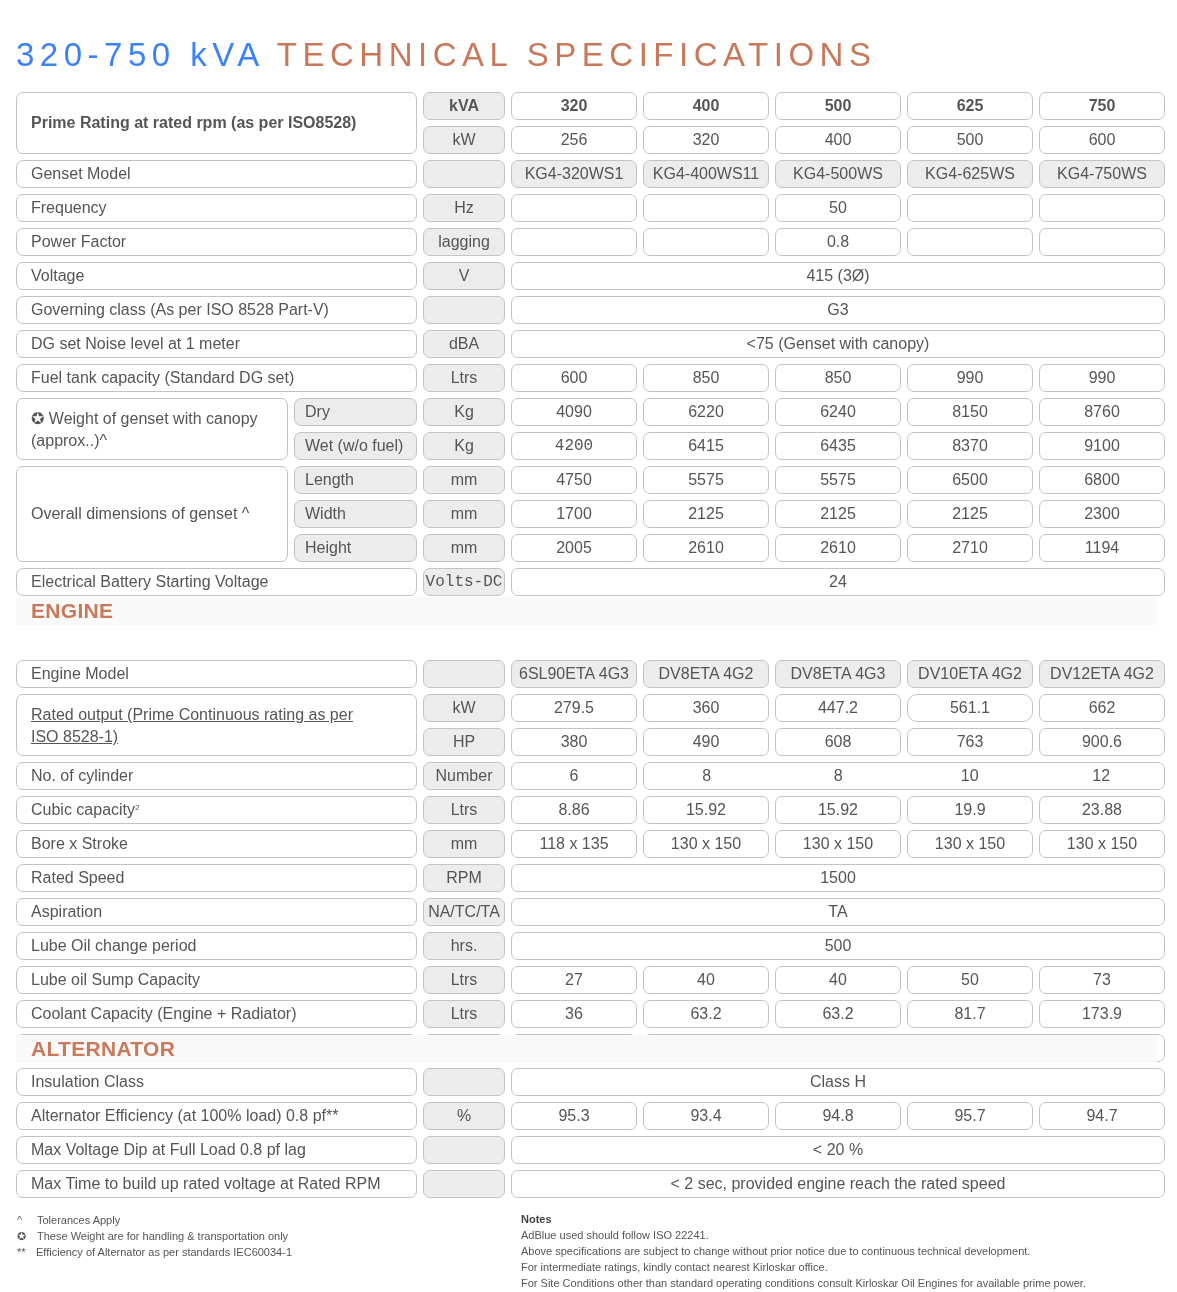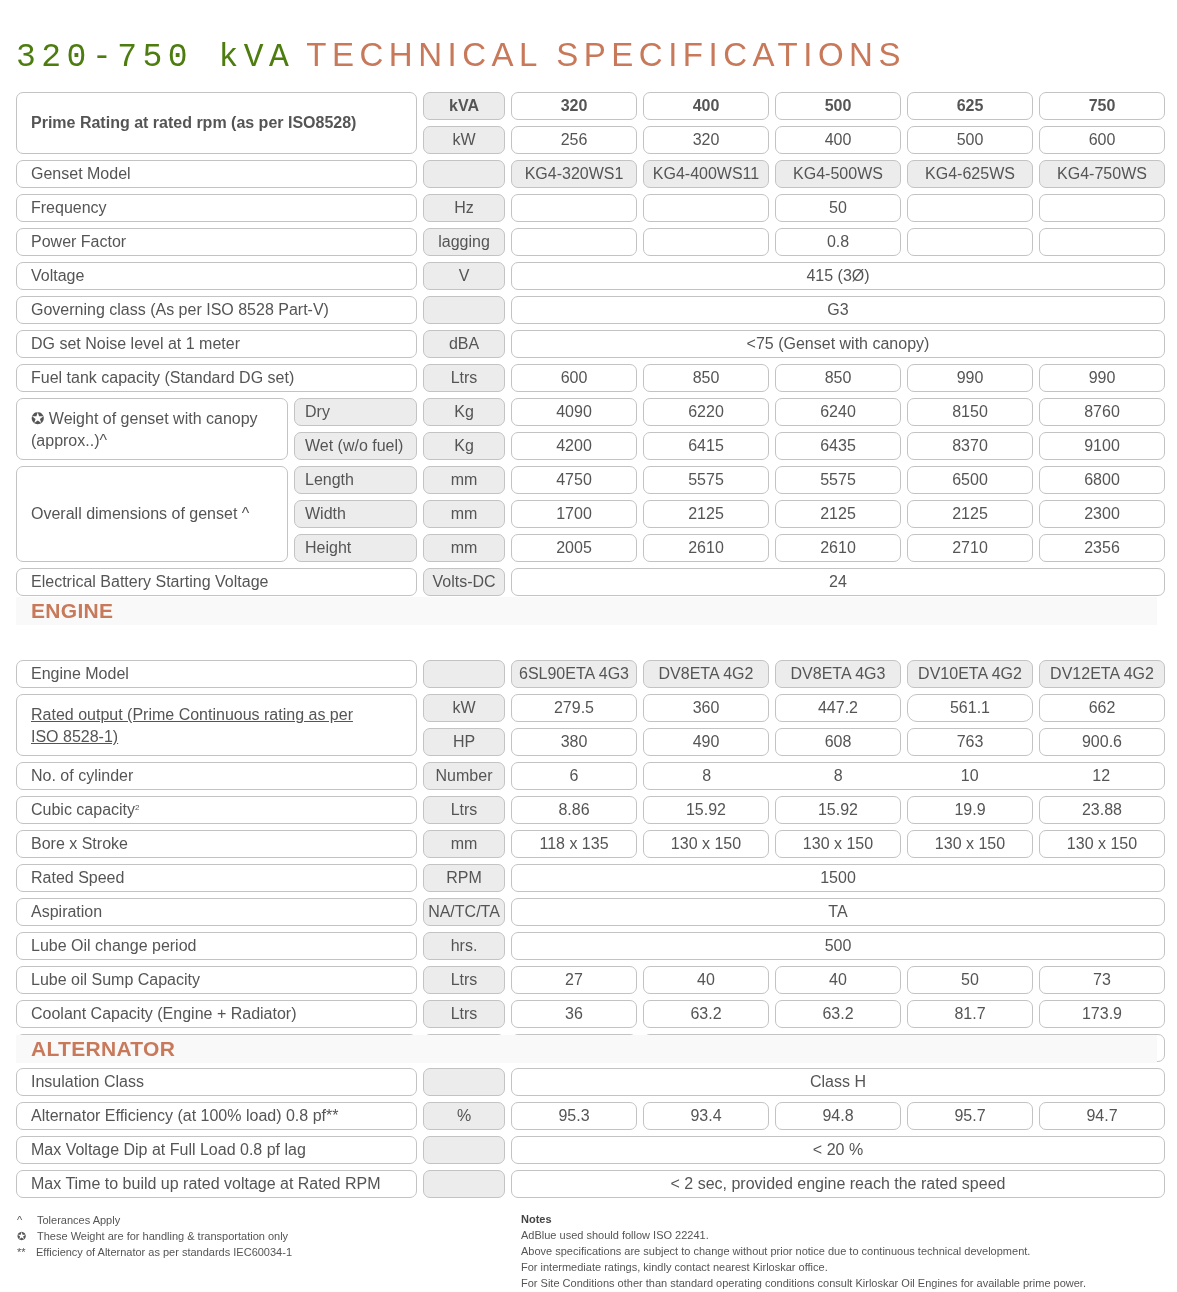--- a/index.html
+++ b/index.html
@@ -1,20 +1,20 @@
 <!DOCTYPE html>
 <html><head>
 <meta charset="utf-8">
 <style>
   * { box-sizing: border-box; margin: 0; padding: 0; }
   html, body { width: 1177px; height: 1292px; background: #ffffff; overflow: hidden; }
   body { font-family: "Liberation Sans", "DejaVu Sans", sans-serif; color: #555; position: relative; }
 
   .title { position: absolute; left: 16px; top: 36px; font-size: 33px; letter-spacing: 5.5px; white-space: nowrap; }
-  .title .t1 { color: #4d7c0f; font-family: Liberation Mono, monospace; }
+  .title .t1 { color: #3b82f6; }
   .title .t2 { color: #c8795a; margin-left: 12px; }
 
   .grid { position: absolute; left: 16px; width: 1141px; display: grid;
     grid-template-columns: 272px 123px 82px 126px 126px 126px 126px 126px;
     column-gap: 6px; row-gap: 6px; }
   .grid > div { border: 1px solid #c3c3c3; border-radius: 7px; display: flex; align-items: center;
     font-size: 16px; color: #555; background: #fff; height: 100%; }
   .lbl { padding-left: 14px; color: #4d4d4d; }
   .sub { background: #ececec !important; padding-left: 10px; }
   .unit { background: #ececec !important; justify-content: center; }
@@ -104,21 +104,21 @@
   </div>
   <div class="sub" style="grid-column:2; grid-row:10;">Dry</div>
   <div class="unit" style="grid-column:3; grid-row:10;">Kg</div>
   <div class="val" style="grid-column:4; grid-row:10;">4090</div>
   <div class="val" style="grid-column:5; grid-row:10;">6220</div>
   <div class="val" style="grid-column:6; grid-row:10;">6240</div>
   <div class="val" style="grid-column:7; grid-row:10;">8150</div>
   <div class="val" style="grid-column:8; grid-row:10;">8760</div>
   <div class="sub" style="grid-column:2; grid-row:11;">Wet (w/o fuel)</div>
   <div class="unit" style="grid-column:3; grid-row:11;">Kg</div>
-  <div class="val" style="grid-column:4; grid-row:11;">4200</div>
+  <div class="val" style="grid-column:4; grid-row:11;font-family:Liberation Mono, monospace;">4200</div>
   <div class="val" style="grid-column:5; grid-row:11;">6415</div>
   <div class="val" style="grid-column:6; grid-row:11;text-align:right;">6435</div>
   <div class="val" style="grid-column:7; grid-row:11;">8370</div>
   <div class="val" style="grid-column:8; grid-row:11;">9100</div>
 
   <div class="lbl" style="grid-column:1; grid-row:12/15;">Overall dimensions of genset ^</div>
   <div class="sub" style="grid-column:2; grid-row:12;">Length</div>
   <div class="unit" style="grid-column:3; grid-row:12;">mm</div>
   <div class="val" style="grid-column:4; grid-row:12;">4750</div>
   <div class="val" style="grid-column:5; grid-row:12;">5575</div>
@@ -131,24 +131,24 @@
   <div class="val" style="grid-column:5; grid-row:13;">2125</div>
   <div class="val" style="grid-column:6; grid-row:13;">2125</div>
   <div class="val" style="grid-column:7; grid-row:13;">2125</div>
   <div class="val" style="grid-column:8; grid-row:13;">2300</div>
   <div class="sub" style="grid-column:2; grid-row:14;">Height</div>
   <div class="unit" style="grid-column:3; grid-row:14;">mm</div>
   <div class="val" style="grid-column:4; grid-row:14;">2005</div>
   <div class="val" style="grid-column:5; grid-row:14;">2610</div>
   <div class="val" style="grid-column:6; grid-row:14;">2610</div>
   <div class="val" style="grid-column:7; grid-row:14;">2710</div>
-  <div class="val" style="grid-column:8; grid-row:14;">2356</div>
+  <div class="val" style="grid-column:8; grid-row:14;">1194</div>
 
   <div class="lbl" style="grid-column:1/3; grid-row:15;">Electrical Battery Starting Voltage</div>
-  <div class="unit" style="grid-column:3; grid-row:15;">Volts-DC</div>
+  <div class="unit" style="grid-column:3; grid-row:15;font-family:Liberation Mono, monospace;">Volts-DC</div>
   <div class="val" style="grid-column:4/9; grid-row:15;">24</div>
 </div>
 
 <div class="band" style="top:597px;"></div>
 <div class="section" style="top:599px;">ENGINE</div>
 
 <div class="grid" style="top:660px; grid-template-rows: repeat(12, 28px);">
   <div class="lbl" style="grid-column:1/3; grid-row:1;">Engine Model</div>
   <div class="unit" style="grid-column:3; grid-row:1;"></div>
   <div class="model" style="grid-column:4; grid-row:1;">6SL90ETA 4G3</div>

